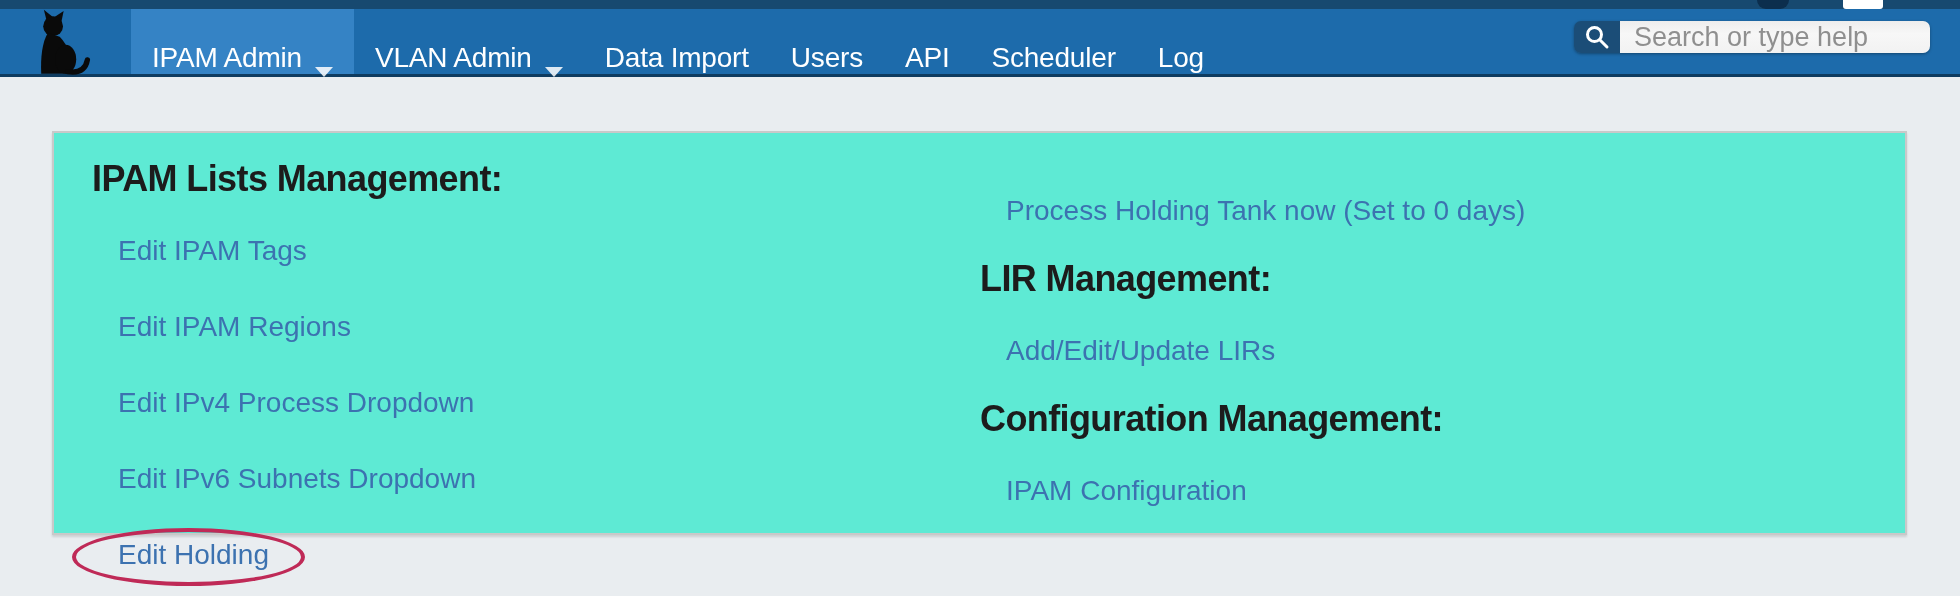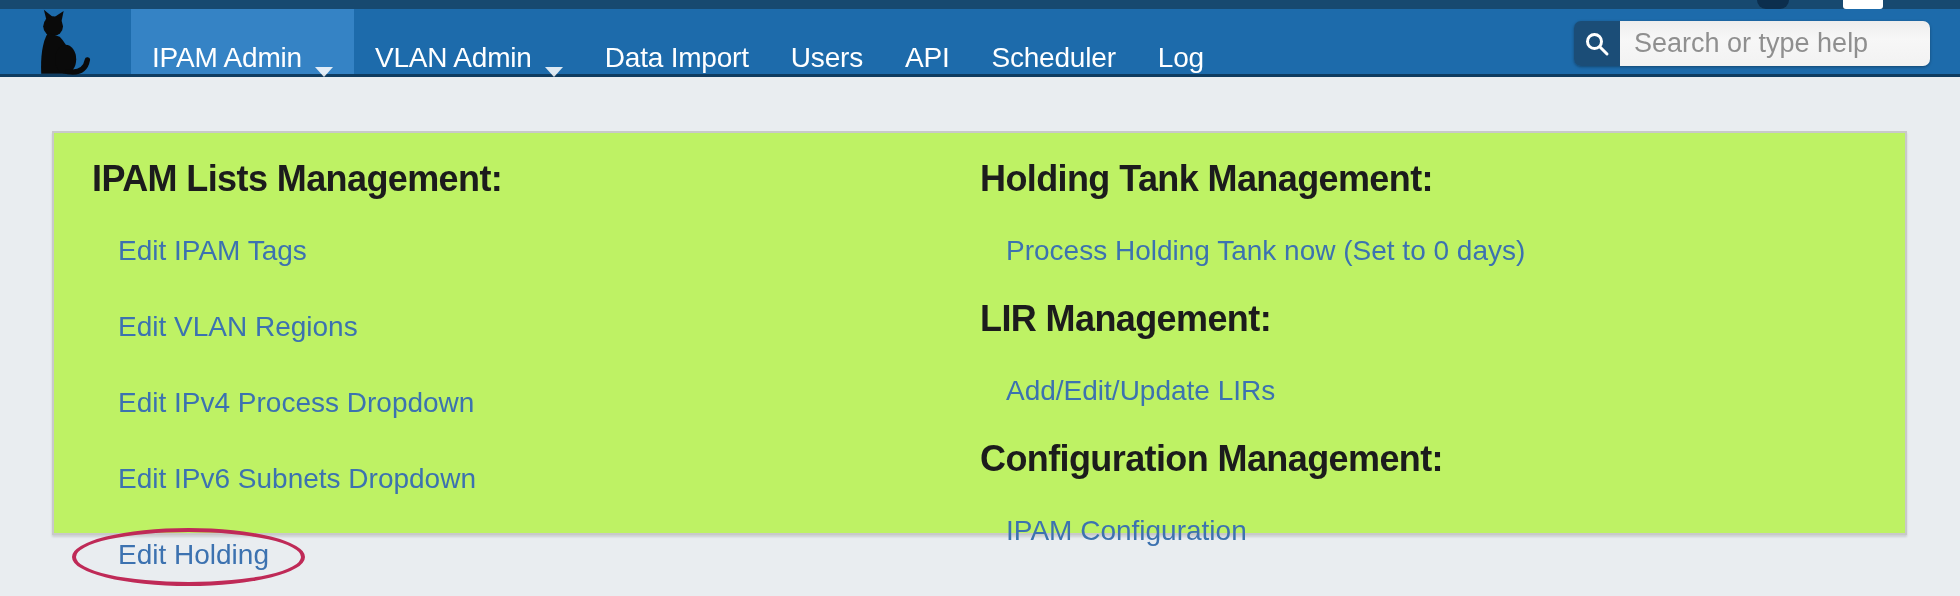--- a/index.html
+++ b/index.html
@@ -86,21 +86,21 @@
     border-left: 9px solid transparent;
     border-right: 9px solid transparent;
     border-top: 10px solid rgba(255,255,255,0.85);
     transform: translateY(3px);
   }
 
   
   .search {
     position: absolute;
     right: 30px; top: 12px;
-    height: 45px;
+    height: 32px;
     display: flex;
     border-radius: 7px;
     overflow: hidden;
     box-shadow: 0 1px 3px rgba(0,0,0,0.35);
   }
   .search-icon-box {
     width: 46px;
     background: var(--search-icon-bg);
     display: flex;
     align-items: center;
@@ -117,21 +117,21 @@
     font-size: 27px;
     color: #444;
     padding: 0 14px;
   }
   .search-input::placeholder { color: #8f8f8f; }
 
   
   .panel {
     margin: 54px 53px 0 52px;
     height: 404px;
-    background: #bef264;
+    background: #5eead4;
     border: 2px solid var(--panel-border);
     box-shadow: 0 2px 2px rgba(0,0,0,0.12);
     display: flex;
     padding: 26px 0 0 38px;
   }
   .col-left { width: 888px; flex: 0 0 auto; }
   .col-right { flex: 1; }
 
   .section-heading {
     margin: 0 0 10px 0;
@@ -227,40 +227,39 @@
 <main>
   <section class="panel">
 
     <div class="col-left">
       <h2 class="section-heading">IPAM Lists Management:</h2>
       <ul class="link-list">
         <li>
           <a>Edit IPAM Tags</a>
         </li>
         <li>
-          <a>Edit VLAN Regions</a>
+          <a>Edit IPAM Regions</a>
         </li>
         <li>
           <a>Edit IPv4 Process Dropdown</a>
         </li>
         <li>
           <a>Edit IPv6 Subnets Dropdown</a>
         </li>
         <li>
           <span class="circled">
             <a>Edit Holding</a>
             <span class="ellipse-annotation"></span>
           </span>
         </li>
       </ul>
     </div>
 
     <div class="col-right">
       <div>
-        <h2 class="section-heading">Holding Tank Management:</h2>
         <ul class="link-list">
           <li>
             <a>Process Holding Tank now (Set to 0 days)</a>
           </li>
         </ul>
       </div>
 
       <div>
         <h2 class="section-heading">LIR Management:</h2>
         <ul class="link-list">

